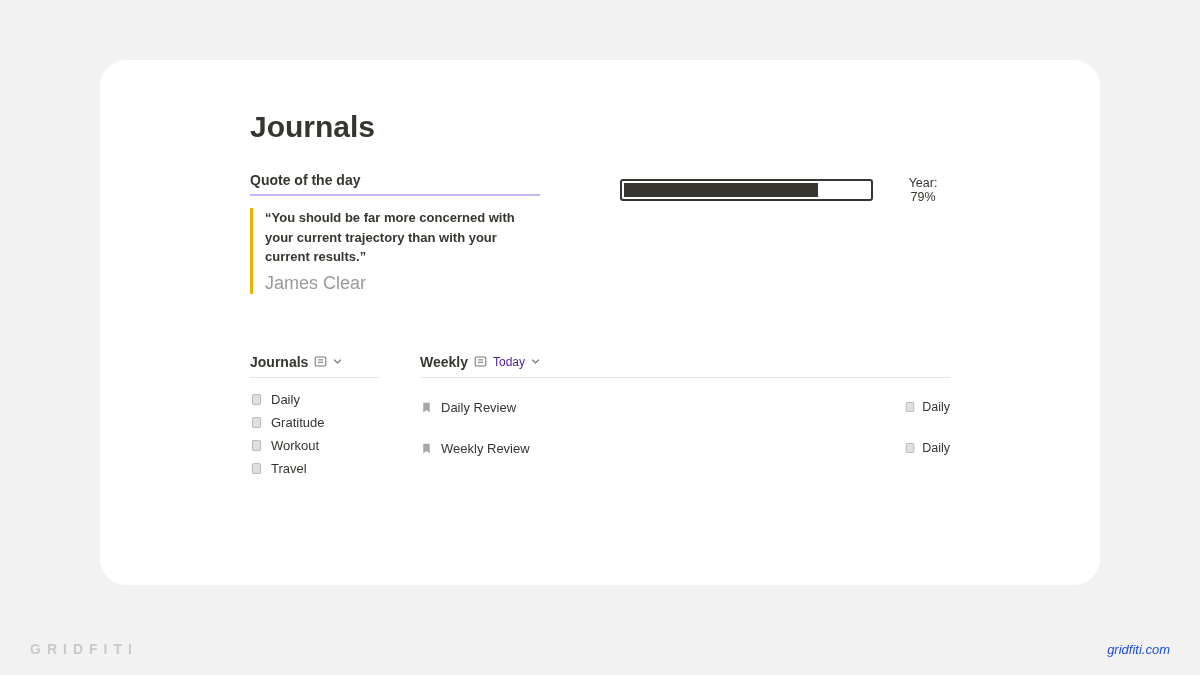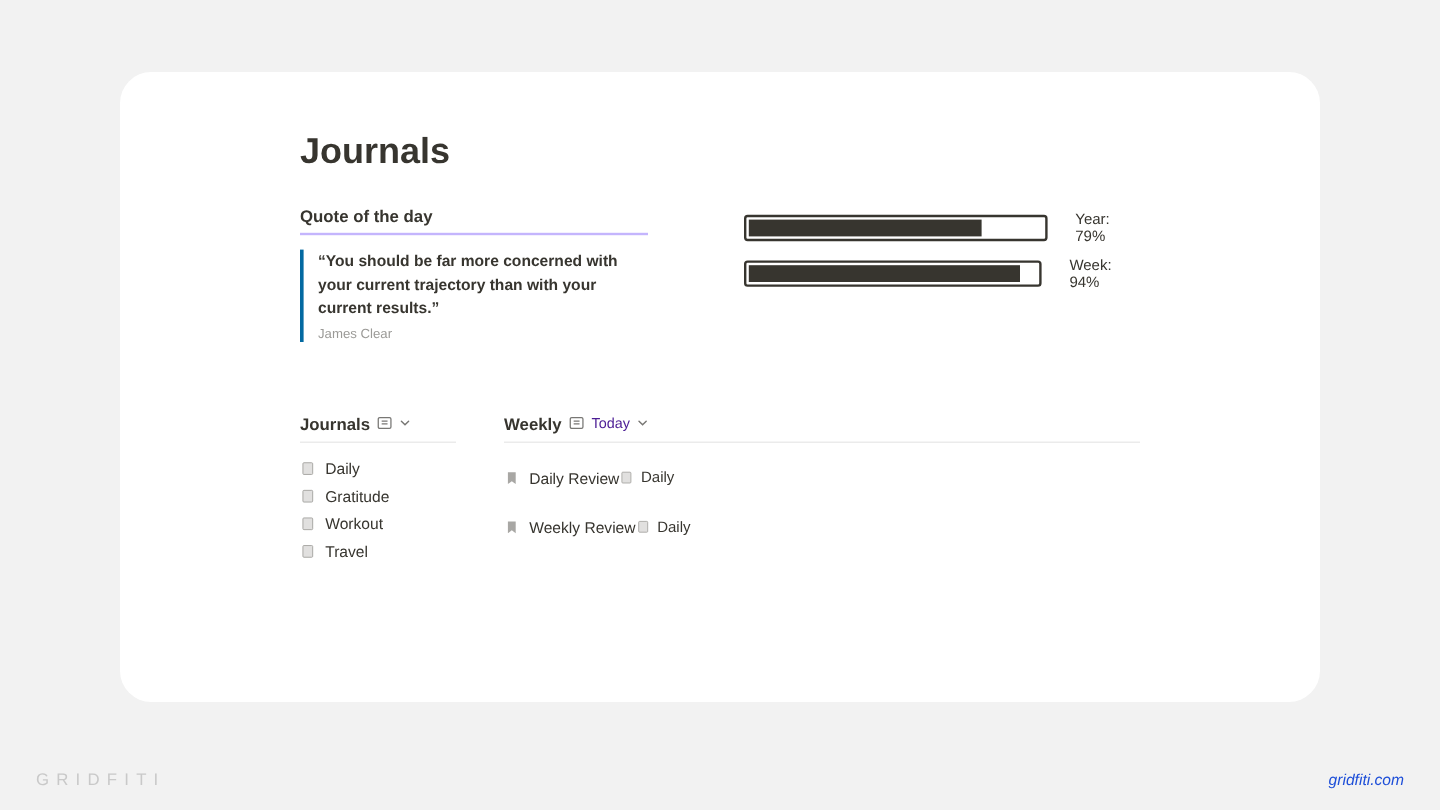--- a/index.html
+++ b/index.html
@@ -33,45 +33,46 @@
   }
   .quote-col { width: 290px; }
   .quote-heading {
     font-size: 14px;
     font-weight: 600;
     padding-bottom: 6px;
     border-bottom: 2px solid #c4b5fd;
     margin-bottom: 12px;
   }
   .quote-block {
-    border-left: 3px solid #0369a1;
+    border-left: 3px solid #eab308;
     padding-left: 12px;
   }
   .quote-text {
     font-size: 13px;
     line-height: 1.5;
     font-weight: 600;
     color: #37352f;
   }
   .quote-author {
-    font-size: 11px;
+    font-size: 18px;
     color: #9b9a97;
     margin-top: 6px;
   }
   .progress-col {
     flex: 1;
     display: flex;
     flex-direction: column;
     gap: 10px;
     padding-top: 4px;
   }
   .progress-row {
     display: flex;
     align-items: center;
     gap: 23px;
+    text-align: center;
   }
   .progress-outer {
     width: 268px;
     height: 22px;
     border: 2px solid #37352f;
     border-radius: 3px;
     padding: 2px;
   }
   .progress-inner {
     height: 100%;
@@ -123,20 +124,21 @@
     color: #a8a7a4;
     flex-shrink: 0;
   }
   .item-text {
     font-size: 13px;
     color: #37352f;
   }
   .entry-row {
     display: flex;
     align-items: center;
+    justify-content: space-between;
     padding: 4px 0;
     margin-top: 18px;
   }
   .entry-left {
     display: flex;
     align-items: center;
     gap: 8px;
   }
   .entry-right {
     display: flex;
@@ -147,21 +149,21 @@
     font-size: 12.5px;
     color: #37352f;
   }
   .watermark-left {
     position: absolute;
     left: 30px;
     bottom: 18px;
     font-size: 14px;
     letter-spacing: 6px;
     color: #c9c9c9;
-    font-weight: 400;
+    font-weight: 700;
     margin-top: 16px;
   }
   .watermark-right {
     position: absolute;
     right: 30px;
     bottom: 18px;
     font-size: 13px;
     color: #1d4ed8;
     font-style: italic;
   }
@@ -181,26 +183,20 @@
         <div class="quote-author">James Clear</div>
       </div>
     </div>
 
     <div class="progress-col">
       <div class="progress-row">
         <div class="progress-outer">
           <div class="progress-inner" style="width:79%"></div>
         </div>
         <span class="progress-label">Year: 79%</span>
-      </div>
-      <div class="progress-row">
-        <div class="progress-outer">
-          <div class="progress-inner" style="width:94%"></div>
-        </div>
-        <span class="progress-label">Week: 94%</span>
       </div>
     </div>
   </div>
 
   <div class="bottom-row">
 
     <div class="journals-col">
       <div class="section-header">
         <span class="section-title">Journals</span>
         <span class="view-icon">

